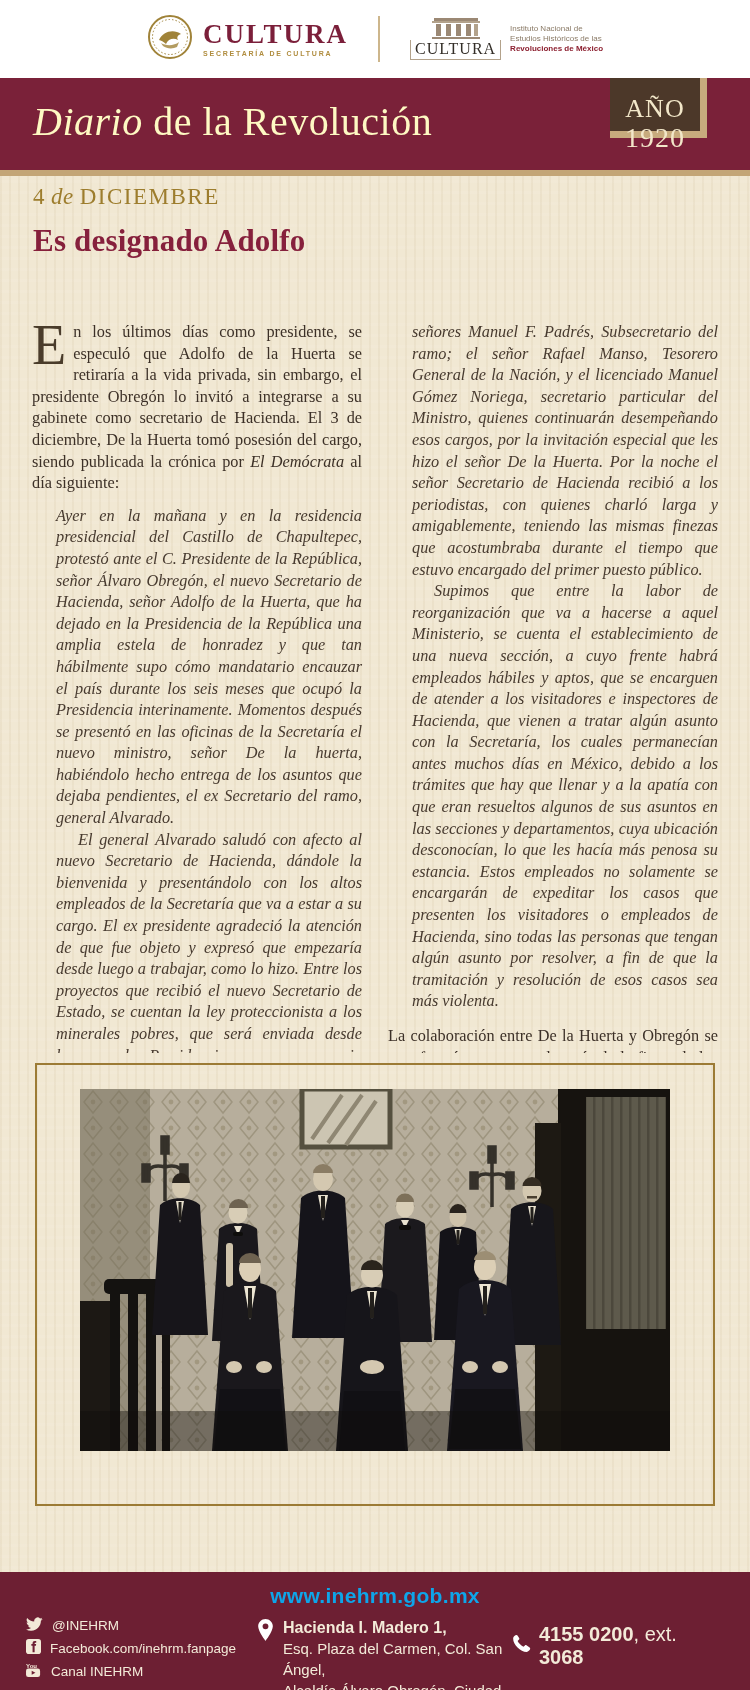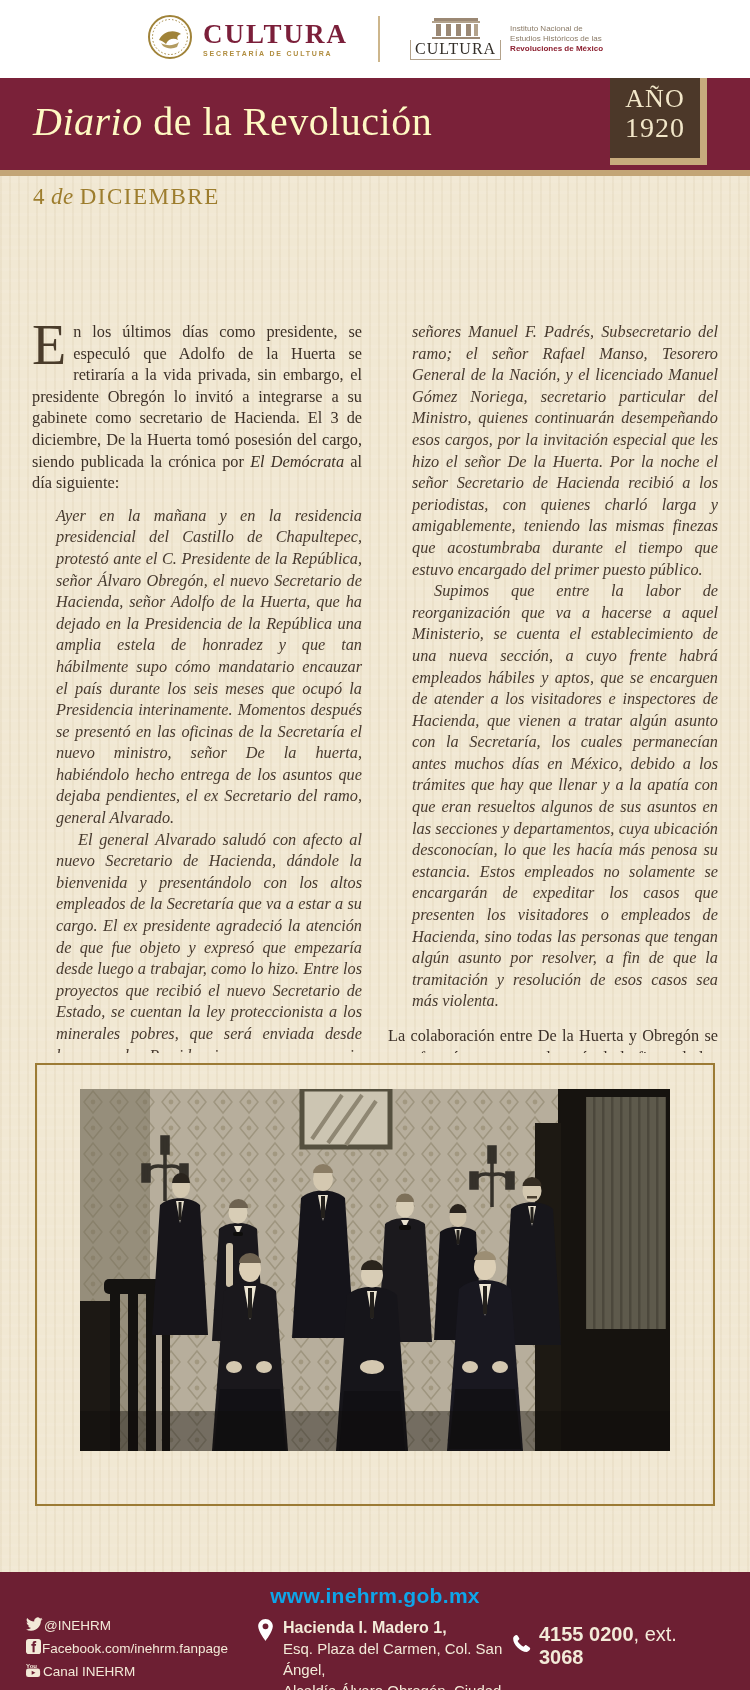--- a/index.html
+++ b/index.html
@@ -37,24 +37,24 @@
   .inehrm-lines{ font-family:"Liberation Sans", sans-serif; font-size:8px; line-height:10px; color:#8a7a66; }
   .inehrm-lines .bold-line{ font-weight:bold; color:#8c1f2f; }
   
   .banner{ position:absolute; top:78px; left:0; width:750px; height:92px; background:#7a2139; }
   .banner h1{
     position:absolute; left:33px; top:20px; font-weight:normal;
     font-size:40px; color:#fef9c3; letter-spacing:.5px; font-family:"Liberation Serif", serif;
   }
   .banner h1 em{ font-style:italic; }
   .year-box{
-    position:absolute; right:43px; top:0; width:97px; height:87px;
+    position:absolute; right:43px; top:0; width:97px; height:60px;
     background:#4c3829; border-right:7px solid #c7ab7d; border-bottom:7px solid #c7ab7d;
     color:#f2e7c9; text-align:center; font-family:"Liberation Serif", serif;
-    padding-top:7px;
+    padding-top:17px;
   }
   .year-box .yl{ font-size:26px; line-height:28px; letter-spacing:1px; }
   .year-box .yr{ font-size:28px; line-height:30px; letter-spacing:1px; }
   .gold-rule{ position:absolute; top:170px; left:0; width:750px; height:6px; background:#c3a576; }
   
   .date-line{ position:absolute; top:184px; left:33px; color:#9d7d2d; font-size:23px; letter-spacing:.5px; }
   .date-line .de{ font-style:italic; margin:0 6px; }
   .date-line .month{ letter-spacing:1.5px; }
   .article-title{
     position:absolute; top:222px; left:33px; width:680px;
@@ -87,21 +87,21 @@
     color:#7b2238; font-size:13.5px; line-height:19.5px;
   }
   
   .footer{
     position:absolute; top:1572px; left:0; width:750px; height:118px; background:#6d1f33;
     color:#f3ead8; font-family:"Liberation Sans", sans-serif;
   }
   .website{ text-align:center; padding-top:12px; color:#0ea5e9; font-weight:bold; font-size:21px; letter-spacing:.3px; }
   .footer-row{ display:flex; margin-top:9px; padding:0 26px; align-items:flex-start; }
   .social{ width:218px; }
-  .social-item{ display:flex; align-items:center; gap:1px; font-size:13.5px; margin-bottom:5px; }
+  .social-item{ display:flex; align-items:center; gap:9px; font-size:13.5px; margin-bottom:5px; }
   .social-item svg{ flex:none; }
   .address{ flex:1; display:flex; gap:10px; padding-left:14px; }
   .address .pin{ margin-top:2px; }
   .addr-l1{ font-weight:bold; font-size:16px; line-height:21px; }
   .addr-l2,.addr-l3{ font-size:15px; line-height:21px; }
   .phone{ width:212px; display:flex; align-items:center; gap:8px; margin-top:6px; font-size:20px; }
   .phone .num,.phone .ext-num{ font-weight:bold; }
 </style>
 </head>
 <body>
@@ -153,21 +153,21 @@
       <div class="yr">1920</div>
     </div>
   </div>
   <div class="gold-rule"></div>
 
   <div class="date-line">
     <span class="day">4</span><span class="de">de</span><span class="month">DICIEMBRE</span>
   </div>
 
   <h2 class="article-title">
-    <br>
+    <span>Es designado Adolfo</span><br>
   </h2>
 
   <div class="columns">
     <div class="col">
       <p class="intro"><span class="dropcap">E</span><span>n los últimos días como presidente, se especuló que Adolfo de la Huerta se retiraría a la vida privada, sin embargo, el presidente Obregón lo invitó a integrarse a su gabinete como secretario de Hacienda. El 3 de diciembre, De la Huerta tomó posesión del cargo, siendo publicada la crónica por </span><em>El Demócrata</em><span> al día siguiente:</span></p>
       <div class="quote">
         <p>Ayer en la mañana y en la residencia presidencial del Castillo de Chapultepec, protestó ante el C. Presidente de la República, señor Álvaro Obregón, el nuevo Secretario de Hacienda, señor Adolfo de la Huerta, que ha dejado en la Presidencia de la República una amplia estela de honradez y que tan hábilmente supo cómo mandatario encauzar el país durante los seis meses que ocupó la Presidencia interinamente. Momentos después se presentó en las oficinas de la Secretaría el nuevo ministro, señor De la huerta, habiéndolo hecho entrega de los asuntos que dejaba pendientes, el ex Secretario del ramo, general Alvarado.</p>
         <p class="indent">El general Alvarado saludó con afecto al nuevo Secretario de Hacienda, dándole la bienvenida y presentándolo con los altos empleados de la Secretaría que va a estar a su cargo. El ex presidente agradeció la atención de que fue objeto y expresó que empezaría desde luego a trabajar, como lo hizo.  Entre los proyectos que recibió el nuevo Secretario de Estado, se cuentan la ley proteccionista a los minerales pobres, que será enviada desde luego a la Presidencia, para que previo estudio, y si el Ejecutivo estima convenientemente, se expida el decreto relativo. Al acto de entrega de la Secretaría de Hacienda asistieron los</p>
       </div>
     </div>

